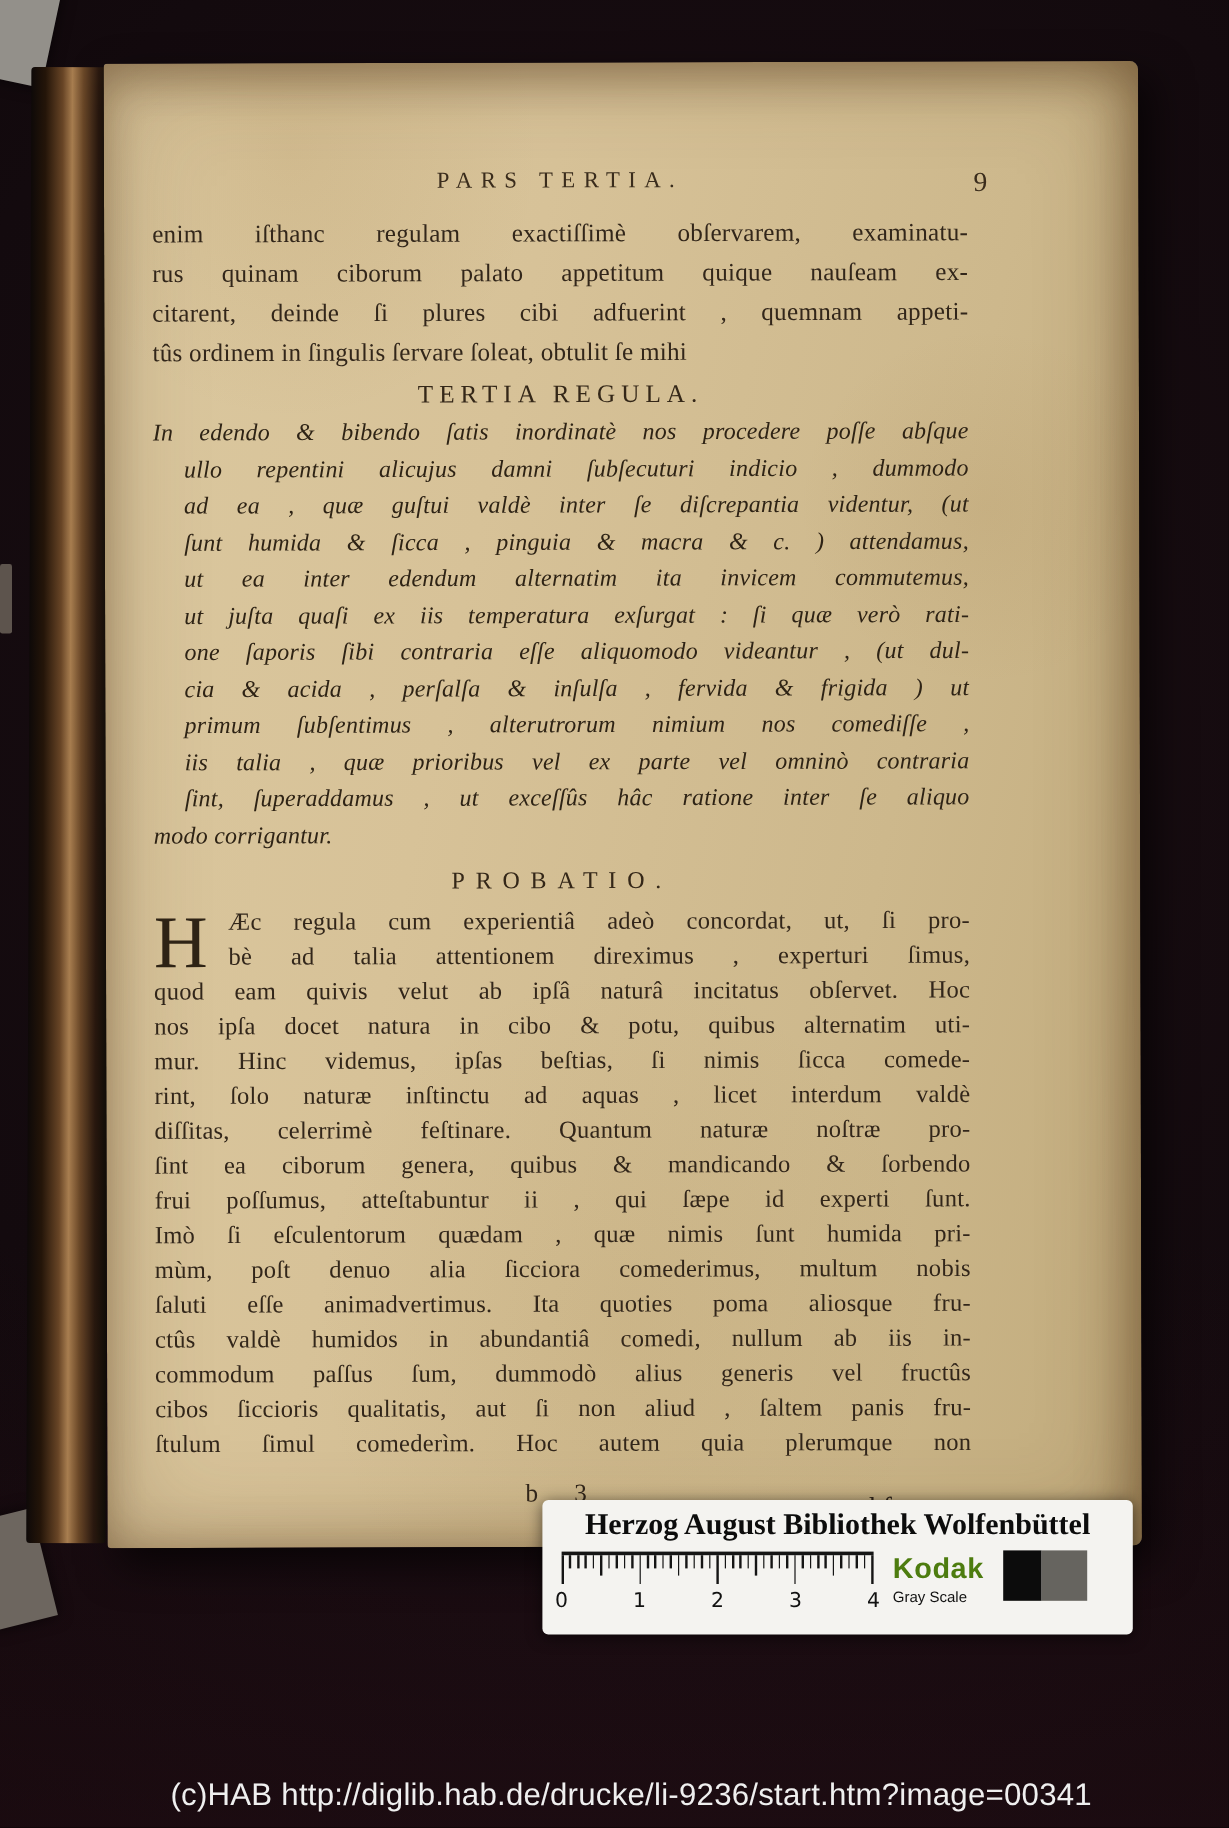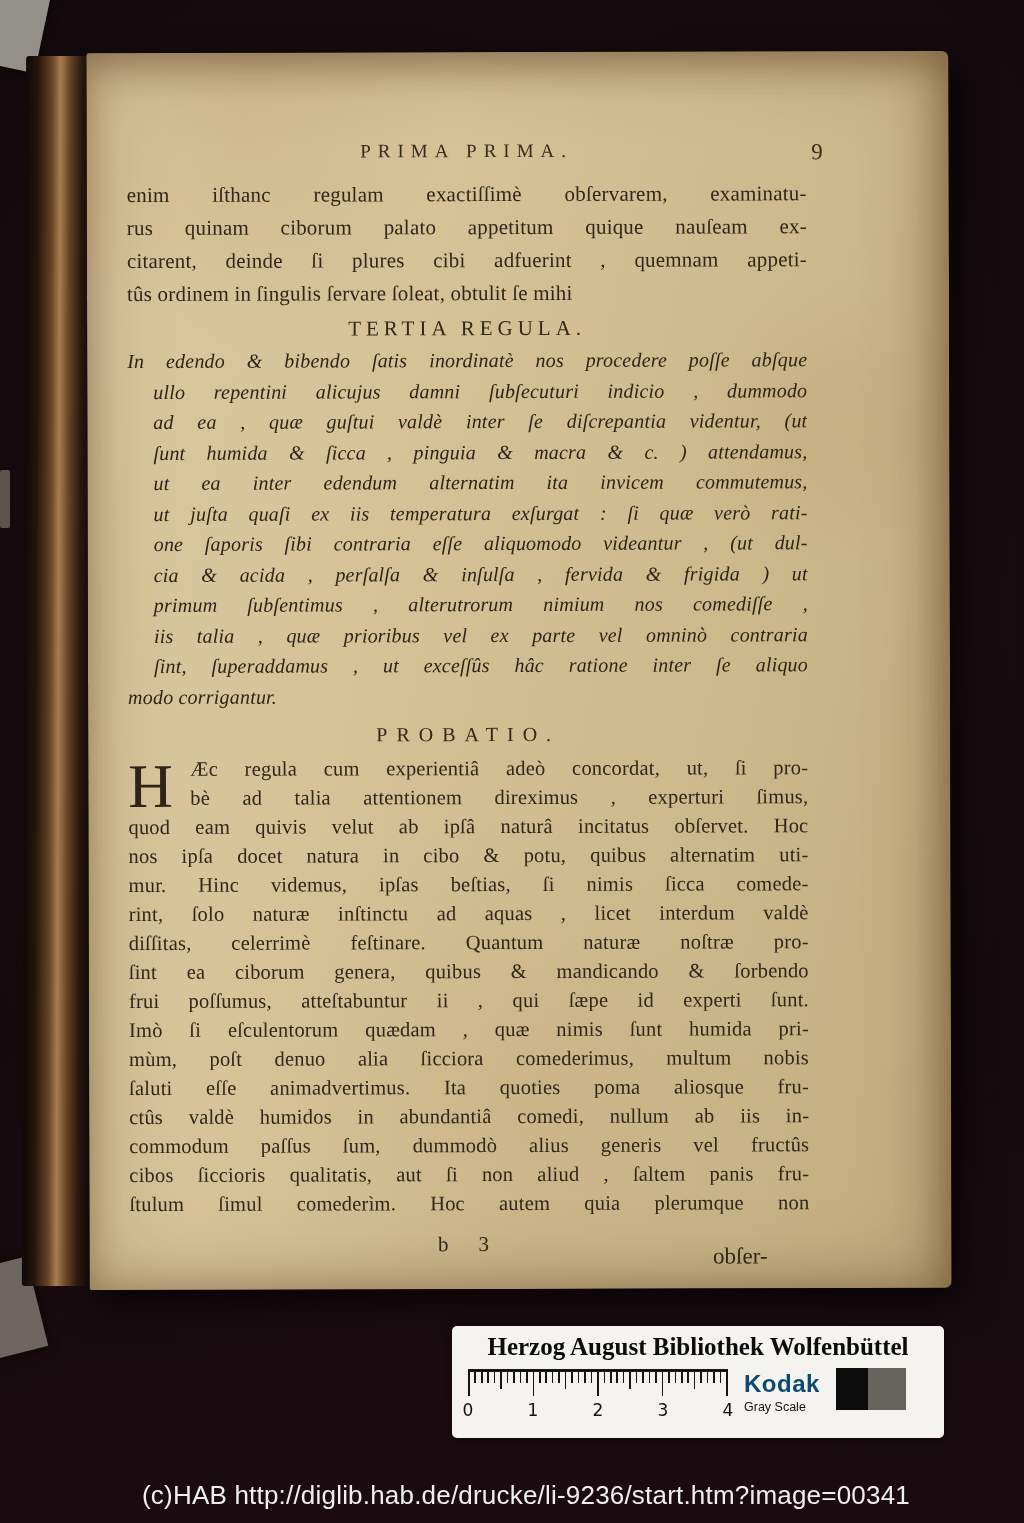--- a/index.html
+++ b/index.html
@@ -56,51 +56,51 @@
   .probatio{position:relative;}
   .probatio .tline{font-size:20.5px;line-height:29px;height:29px;}
   .probatio .tline.dc{padding-left:62px;}
   .dropcap{position:absolute;left:0;top:3px;font-size:62px;line-height:56px;color:#2e2315;}
   .sigrow{position:relative;margin-top:14px;height:32px;font-size:21px;}
   .sigcenter{text-align:center;transform:translateX(-6px);}
   .sig-b{margin-right:30px;}
   .catchword{position:absolute;right:42px;top:12px;font-size:23px;}
   
   .kodak-strip{
-    position:absolute;left:452px;top:1326px;width:492px;height:112px;
+    position:absolute;left:452px;top:1250px;width:492px;height:112px;
     background:#f4f3f0;border-radius:5px;box-shadow:0 2px 12px rgba(0,0,0,.55);
   }
   .kodak-title{text-align:center;font-family:"Liberation Serif",serif;font-weight:bold;font-size:25px;margin-top:7px;color:#0c0c0c;}
   .kodak-row{position:relative;height:66px;margin-top:3px;}
   .ruler-ticks{position:absolute;left:16px;top:5px;width:260px;height:26px;border-top:3px solid #151515;display:flex;justify-content:space-between;}
   .ruler-ticks i{display:block;width:1.6px;background:#151515;}
   .ruler-nums{position:absolute;left:16px;top:36px;width:260px;height:22px;font-family:"DejaVu Sans",sans-serif;font-size:17px;color:#111;}
   .ruler-nums span{position:absolute;transform:translateX(-50%);}
   .kodak-brand{position:absolute;left:292px;top:6px;width:92px;}
-  .kodak-word{font-family:"Liberation Sans",sans-serif;font-weight:bold;font-size:24px;color:#0c4a6e;letter-spacing:.5px;}
+  .kodak-word{font-family:"Liberation Sans",sans-serif;font-weight:bold;font-size:24px;color:#4d7c0f;letter-spacing:.5px;}
   .kodak-sub{font-family:"Liberation Sans",sans-serif;font-size:12.5px;margin-top:2px;color:#111;}
   .swatch{position:absolute;top:4px;height:42px;}
   .swatch.black{left:384px;width:32px;background:#0c0c0c;}
   .swatch.gray{left:416px;width:38px;background:#66645f;}
   
   .caption{position:absolute;left:0;top:1480px;width:100%;text-align:center;color:#efefef;
     font-family:"Liberation Sans",sans-serif;font-size:26px;letter-spacing:.2px;padding-left:14px;}
 </style>
 </head>
 <body>
 
 <div class="scene-bg"></div>
 <div class="corner-tl"></div>
 <div class="corner-bl"></div>
 <div class="edge-mark"></div>
 <div class="fore-edge"></div>
 
 <div class="page">
   <div class="pageheader">
-    <span>PRIMA PRIMA.</span>
+    <span>PARS TERTIA.</span>
     <span class="pagenum">9</span>
   </div>
 
   <div class="para para1">
       <div class="tline">enim iſthanc regulam exactiſſimè obſervarem,  examinatu-</div>
       <div class="tline">rus quinam ciborum palato appetitum quique nauſeam ex-</div>
       <div class="tline">citarent, deinde ſi plures cibi adfuerint , quemnam appeti-</div>
       <div class="tline">tûs ordinem in ſingulis ſervare ſoleat, obtulit ſe mihi</div>
     </div>
 

